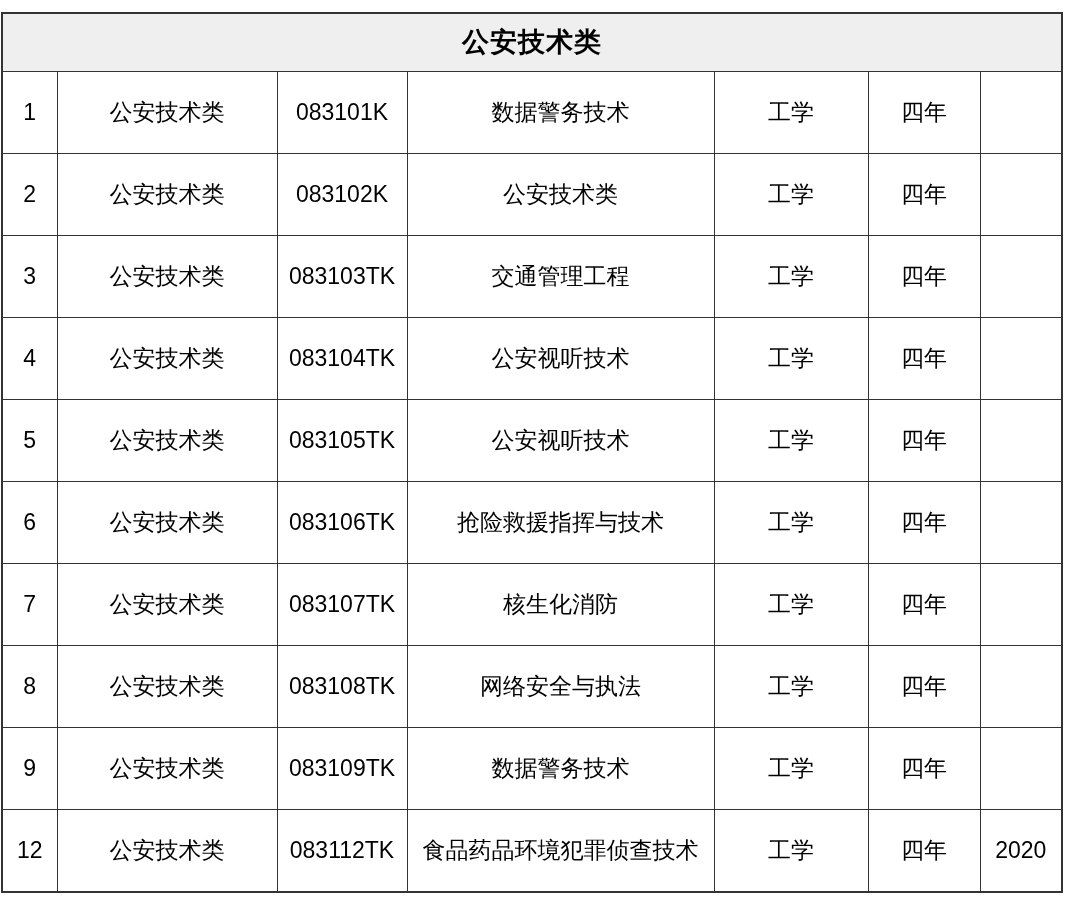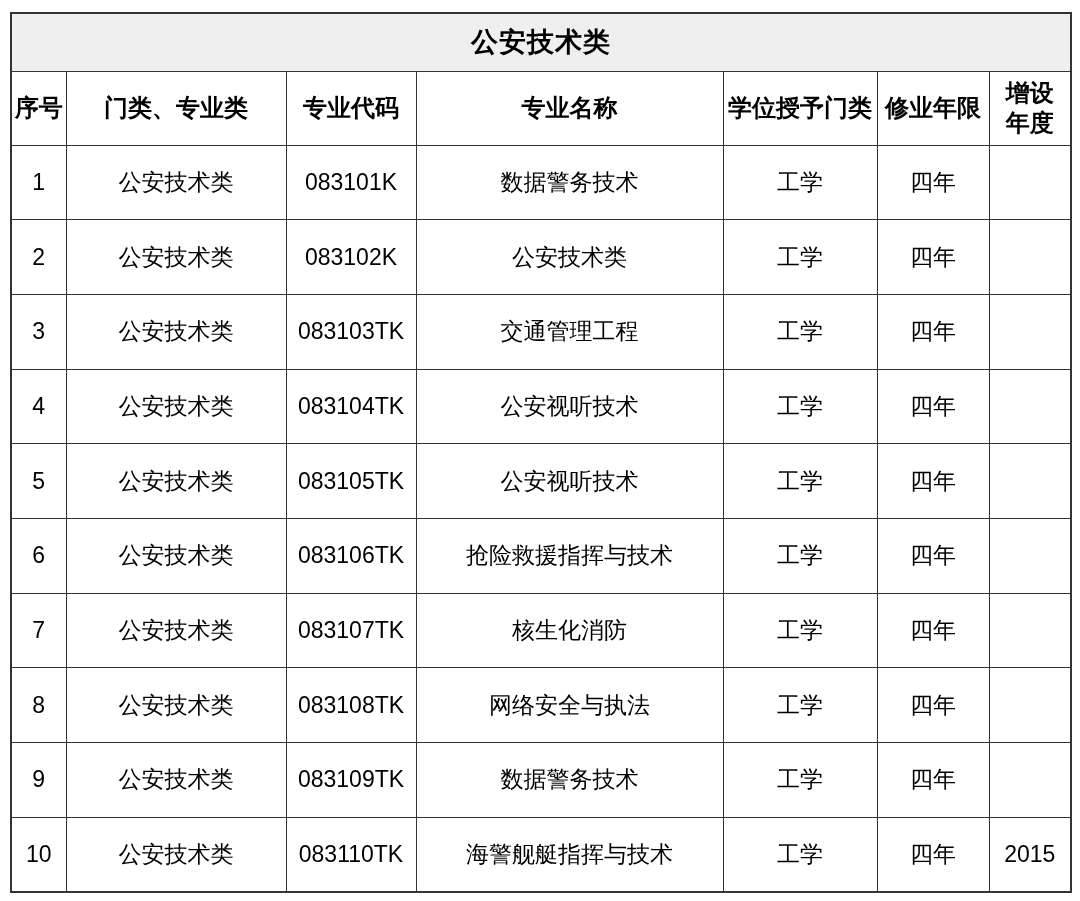--- a/index.html
+++ b/index.html
@@ -16,21 +16,21 @@
     height: 901px;
     background: #ffffff;
     font-family: "Liberation Sans", "DejaVu Sans", sans-serif;
     color: var(--text-color);
   }
   .page {
     position: absolute;
     top: 0; left: 0;
     width: 896px;
     height: 901px;
-    padding: 12px 10px 8px 10px;
+    padding: 12px 10px 8px 1px;
   }
   table.majors-table {
     width: 100%;
     height: 100%;
     border-collapse: collapse;
     table-layout: fixed;
     border: 2.5px solid var(--border-color);
   }
   th, td {
     border: 1.5px solid var(--border-color);
@@ -72,30 +72,20 @@
         <col style="width: 130px;">
         <col style="width: 307px;">
         <col style="width: 154px;">
         <col style="width: 112px;">
         <col style="width: 82px;">
       </colgroup>
     <thead>
       <tr>
         <th class="title-cell" colspan="7">公安技术类</th>
       </tr>
-      <tr id="header-row">
-          <th class="col-header">序号</th>
-          <th class="col-header">门类、专业类</th>
-          <th class="col-header">专业代码</th>
-          <th class="col-header">专业名称</th>
-          <th class="col-header">学位授予门类</th>
-          <th class="col-header">修业年限</th>
-          <th class="col-header">增设
-年度</th>
-        </tr>
     </thead>
     <tbody id="table-body">
         <tr>
           <td>1</td>
           <td>公安技术类</td>
           <td>083101K</td>
           <td>数据警务技术</td>
           <td>工学</td>
           <td>四年</td>
           <td></td>
@@ -166,23 +156,23 @@
         <tr>
           <td>9</td>
           <td>公安技术类</td>
           <td>083109TK</td>
           <td>数据警务技术</td>
           <td>工学</td>
           <td>四年</td>
           <td></td>
         </tr>
         <tr>
-          <td>10</td>
+          <td>12</td>
           <td>公安技术类</td>
-          <td>083110TK</td>
-          <td>海警舰艇指挥与技术</td>
+          <td>083112TK</td>
+          <td>食品药品环境犯罪侦查技术</td>
           <td>工学</td>
           <td>四年</td>
-          <td>2015</td>
+          <td>2020</td>
         </tr>
       </tbody>
   </table>
 </div>
 
 </body></html>

